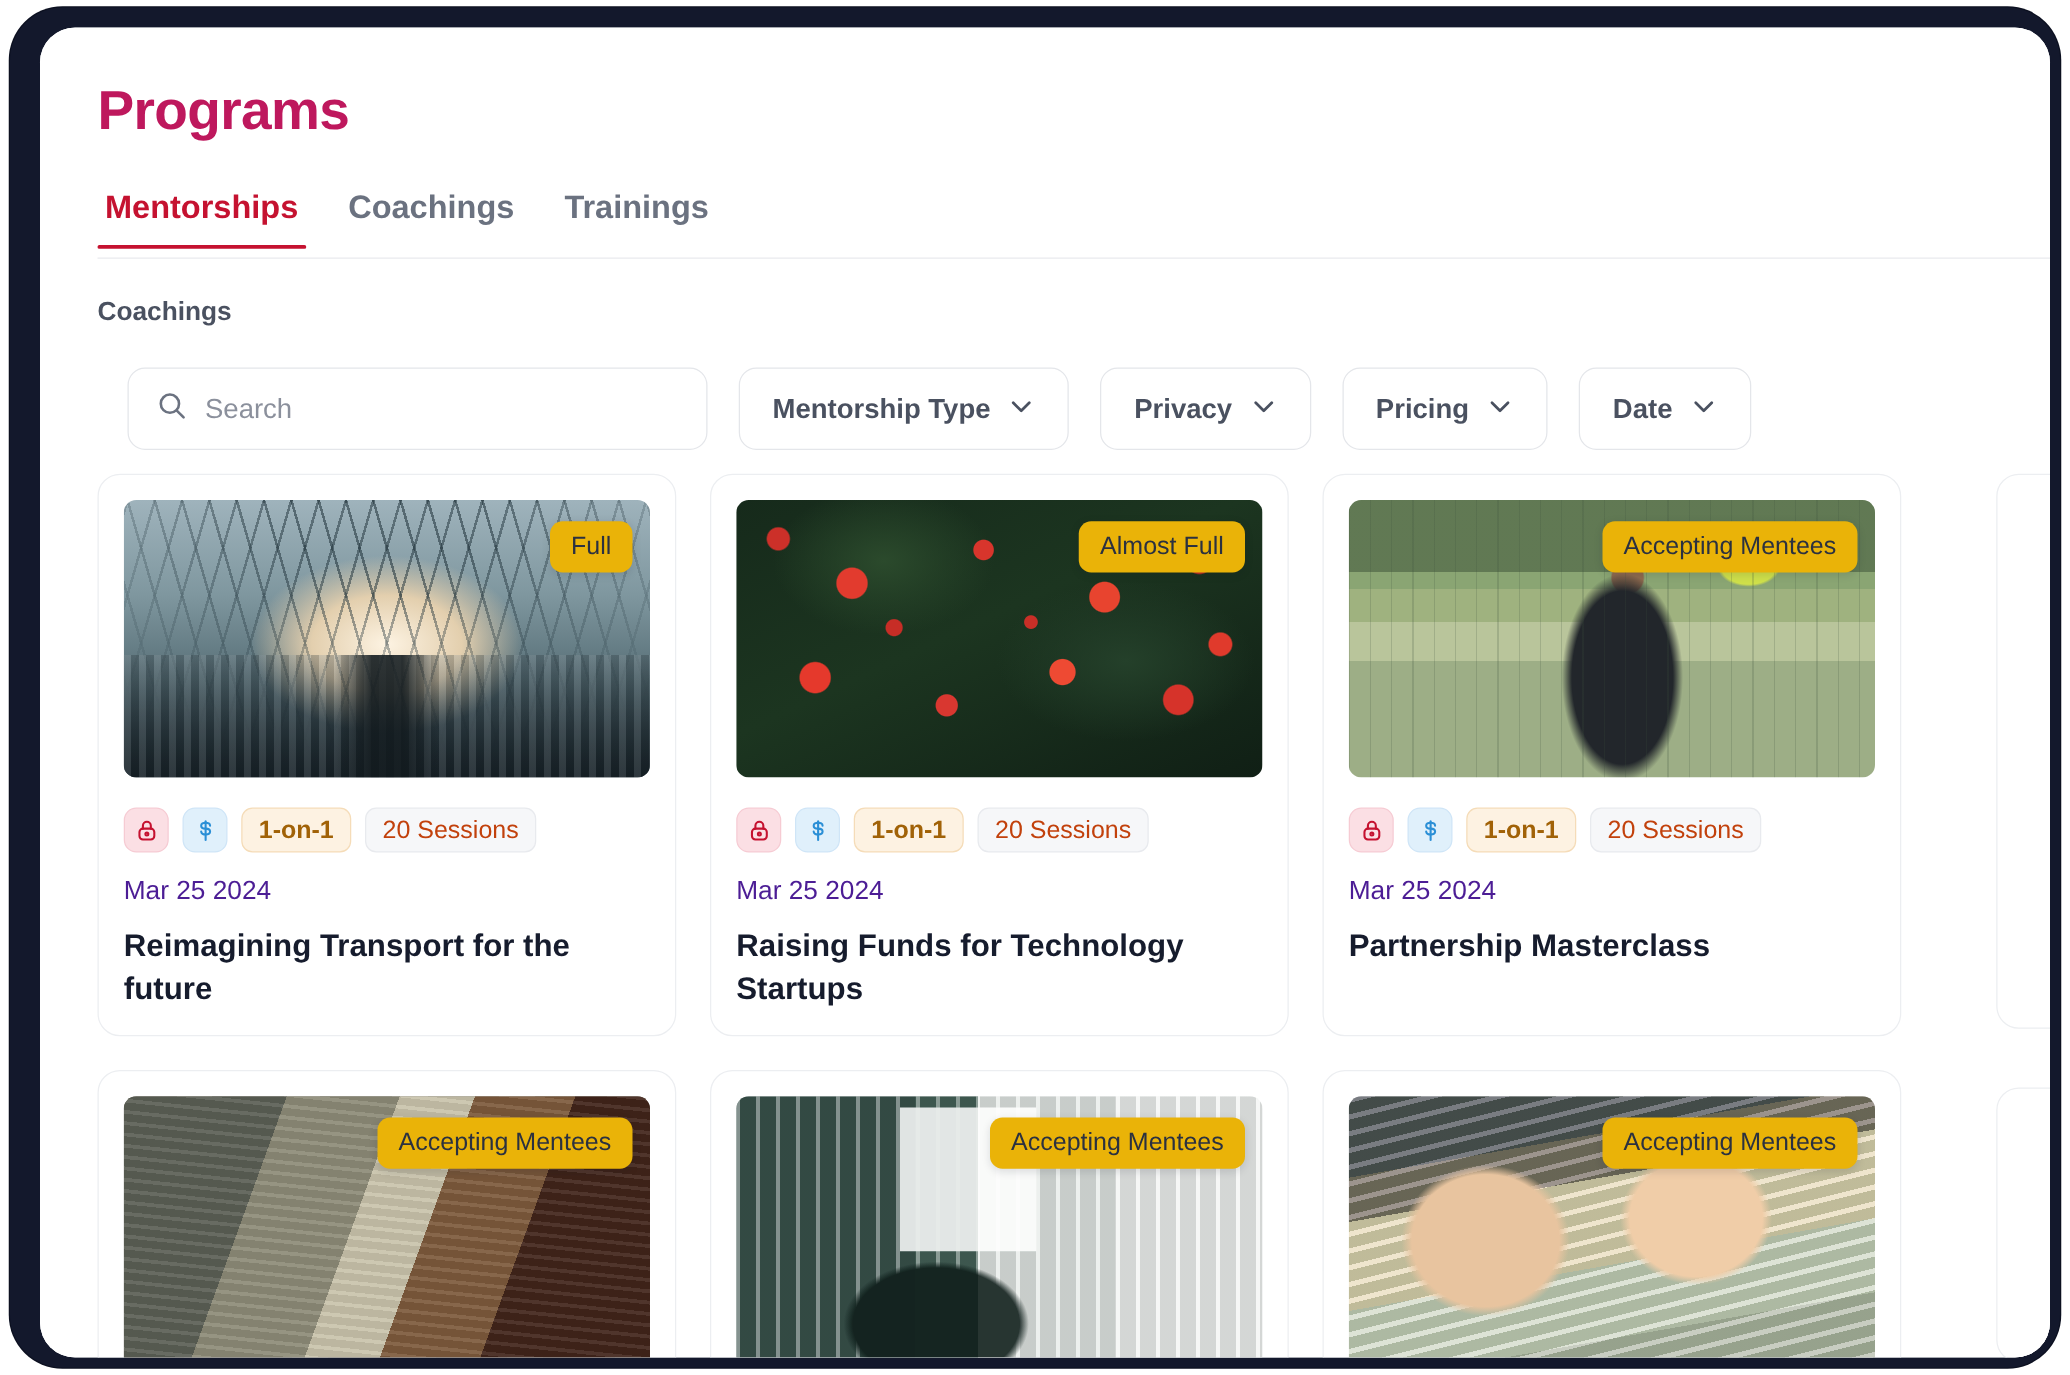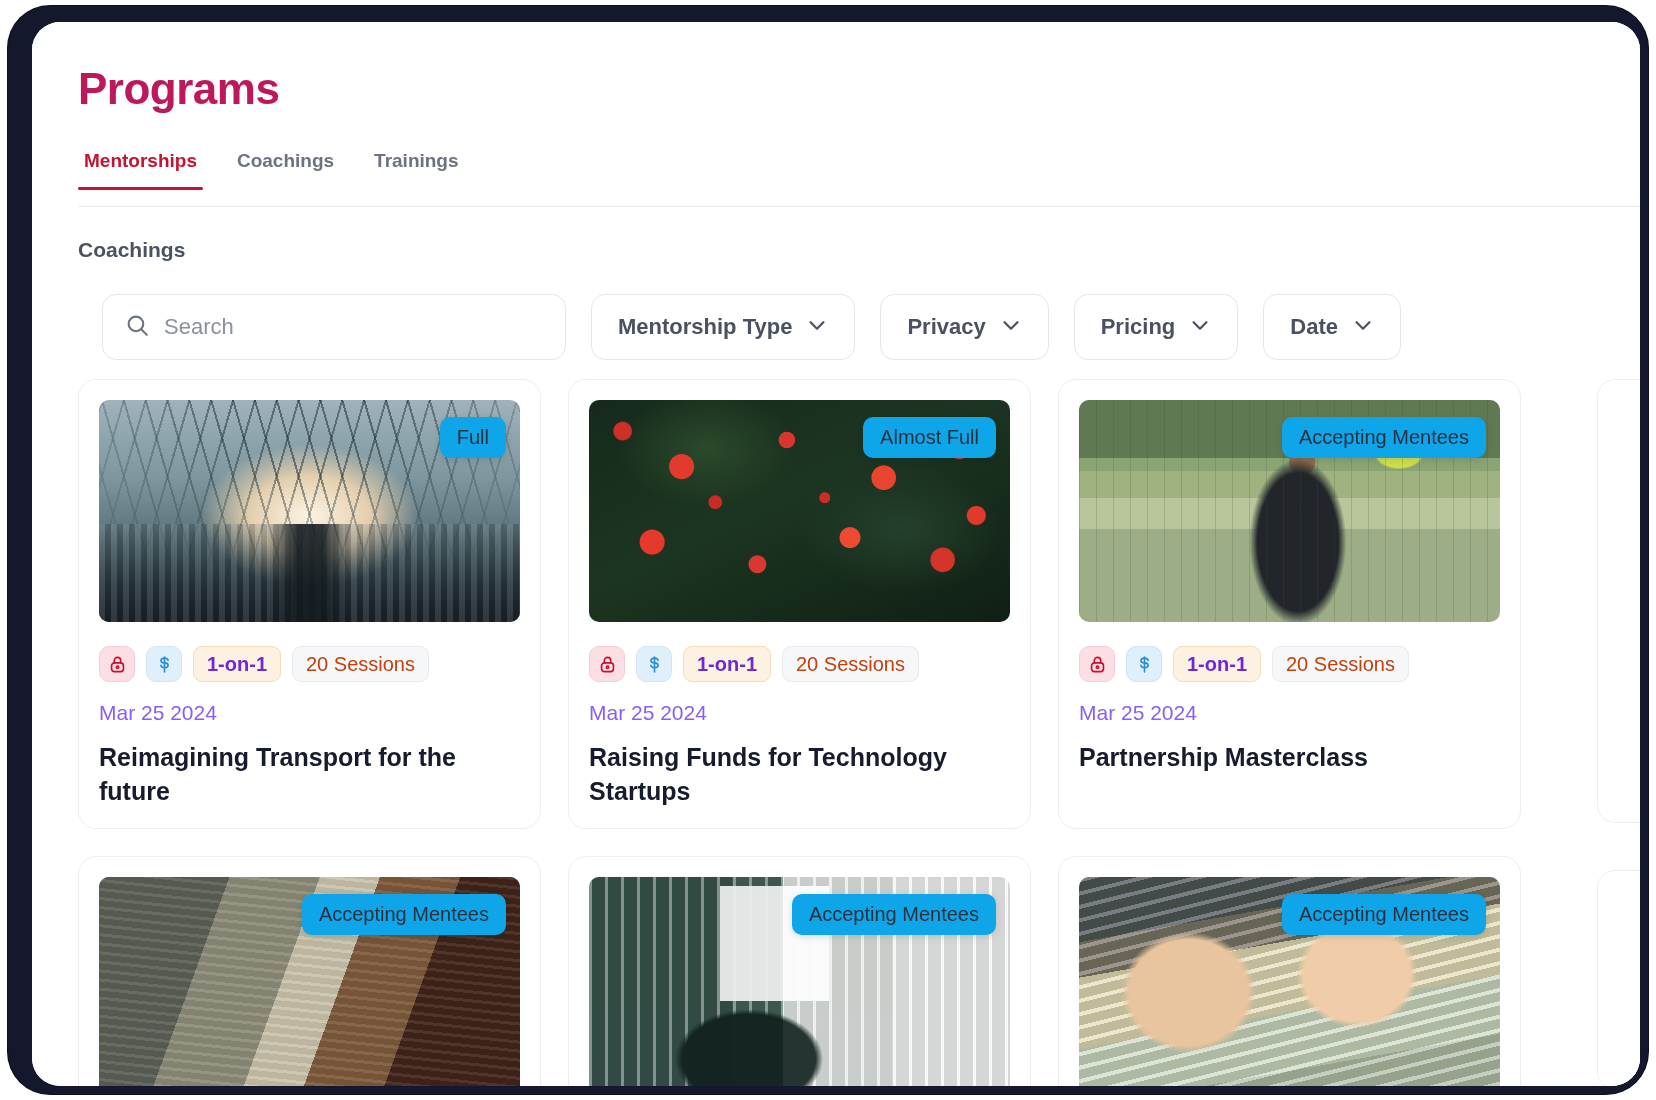--- a/index.html
+++ b/index.html
@@ -50,21 +50,21 @@
 
   
   .tabs {
     position: absolute;
     left: 46px; top: 128px;
     display: flex;
     align-items: flex-end;
     gap: 28px;
   }
   .tab {
-    font-size: 19px;
+    font-size: 26px;
     font-weight: 700;
     color: #6b7280;
     padding: 0 6px 18px 6px;
     position: relative;
     cursor: pointer;
     white-space: nowrap;
   }
   .tab.active { color: #c51230; }
   .tab.active::after {
     content: "";
@@ -164,21 +164,21 @@
   }
   .card-media {
     position: relative;
     height: 222px;
     border-radius: 10px;
     overflow: hidden;
   }
   .status-pill {
     position: absolute;
     top: 17px; right: 14px;
-    background: #0ea5e9;
+    background: #eab308;
     border-radius: 10px;
     padding: 9px 17px;
     font-size: 20px;
     font-weight: 400;
     color: #2b3140;
     box-shadow: 0 2px 7px rgba(16,24,40,.13);
     white-space: nowrap;
   }
 
   .badges {
@@ -203,33 +203,33 @@
     display: flex;
     align-items: center;
     padding: 0 13px;
     font-size: 20px;
     font-weight: 700;
     white-space: nowrap;
   }
   .badge-type {
     background: #fdf2e2;
     border: 1px solid #f5dcb8;
-    color: #6d28d9;
+    color: #a16207;
   }
   .badge-sessions {
     background: #f6f7f9;
     border: 1px solid #e8eaee;
     color: #c2410c;
     font-weight: 400;
   }
 
   .card-date {
     margin-top: 19px;
     font-size: 21px;
-    color: #8b5cf6;
+    color: #4c1d95;
   }
   .card-title {
     margin-top: 15px;
     font-size: 25px;
     font-weight: 700;
     color: #161c2d;
     line-height: 1.36;
   }
 
   

